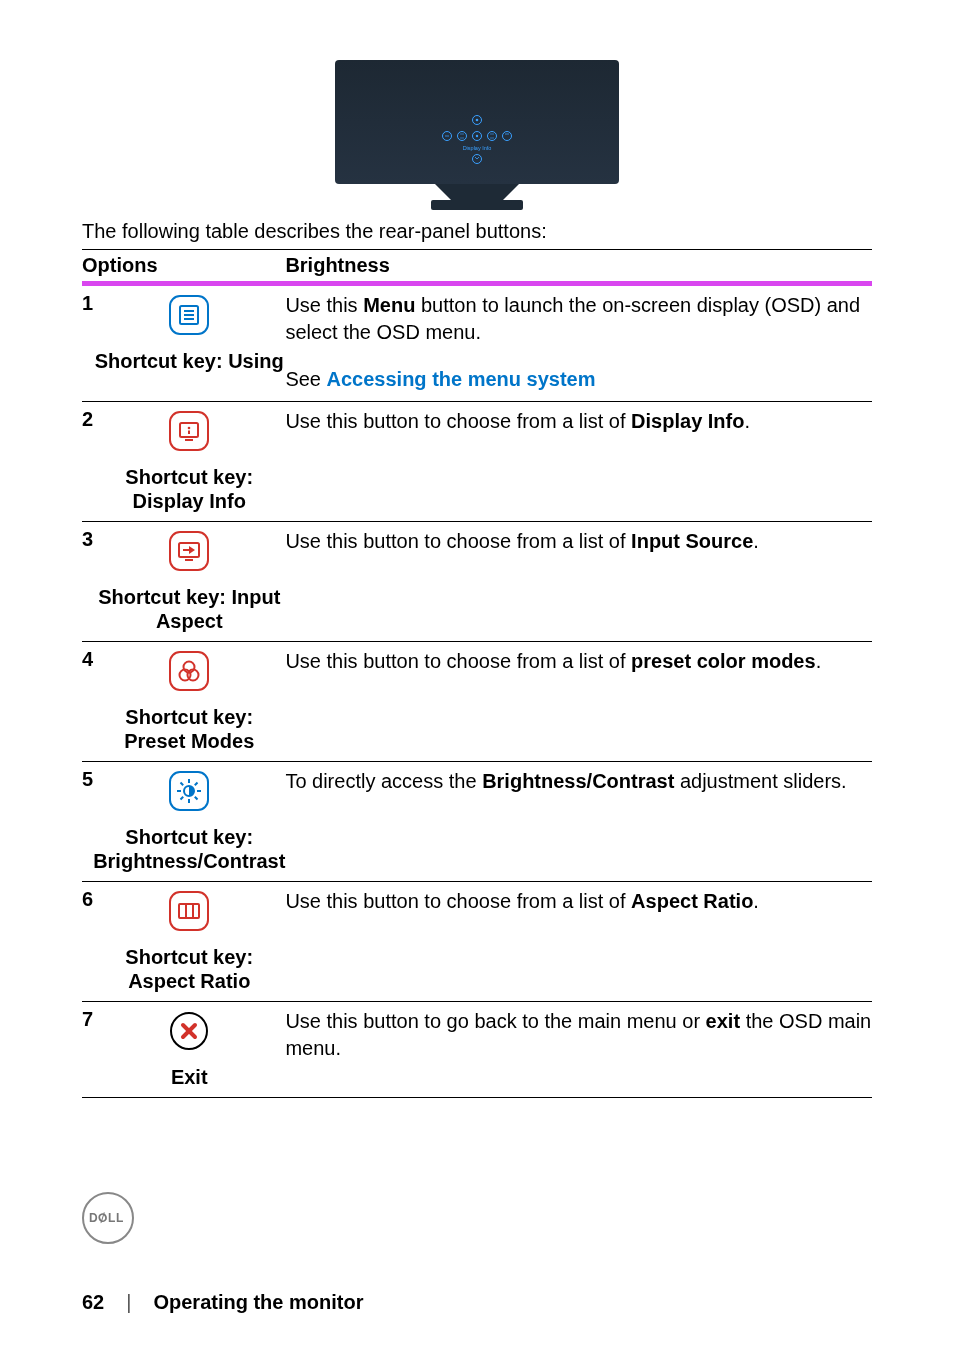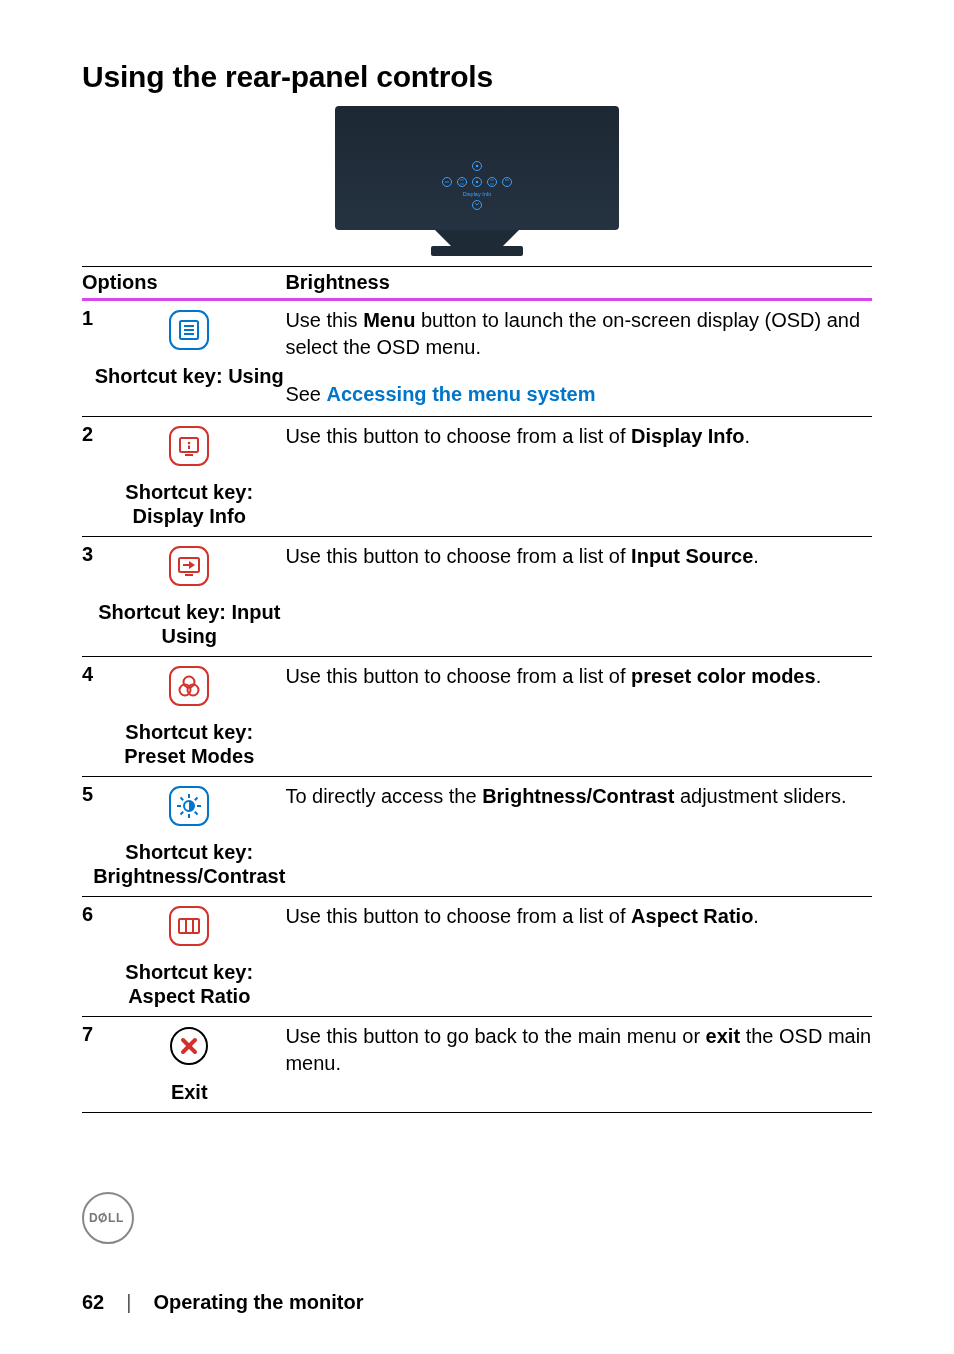--- a/index.html
+++ b/index.html
@@ -47,21 +47,21 @@
   table.opts {
     width: 100%;
     border-collapse: collapse;
     font-size: 20px;
   }
   table.opts thead th {
     text-align: left;
     font-weight: 700;
     font-size: 20px;
     border-top: 1px solid #000;
-    border-bottom: 3px solid #d946ef;
+    border-bottom: 5px solid #d946ef;
     padding: 4px 0 4px 0;
   }
   table.opts th.col-opts { width: 48px; }
   table.opts td {
     border-bottom: 1px solid #000;
     vertical-align: top;
     padding: 6px 0 8px 0;
   }
   table.opts td.num {
     font-weight: 700;
@@ -124,21 +124,20 @@
   }
   .footer .pagenum { font-weight: 700; }
   .footer .sep { color: #555; font-weight: 300; }
   .footer .chapter { font-weight: 700; }
 </style>
 </head>
 <body>
 
 <div class="page">
 
-  <h2 class="section-heading">Using the rear-panel controls</h2>
 
 
   <div class="monitor-figure">
     <svg width="284" height="152" viewBox="0 0 284 152" aria-hidden="true">
       <defs>
         <linearGradient id="bodygrad" x1="0" y1="0" x2="0" y2="1">
           <stop offset="0%" stop-color="#1d2833"></stop>
           <stop offset="100%" stop-color="#253241"></stop>
         </linearGradient>
       </defs>
@@ -160,20 +159,21 @@
       <circle cx="142" cy="60" r="1.3" fill="#3aa0ff"></circle>
       <path d="M110 76 h4" stroke="#3aa0ff" stroke-width="0.8"></path>
       <path d="M125 74 h4 M125 78 h4" stroke="#3aa0ff" stroke-width="0.6"></path>
       <circle cx="142" cy="76" r="1.2" fill="#3aa0ff"></circle>
       <path d="M155 74 h4 M155 78 h4" stroke="#3aa0ff" stroke-width="0.6"></path>
       <path d="M170 74 h4" stroke="#3aa0ff" stroke-width="0.8"></path>
       <path d="M140 97 l2 2 l2 -2" stroke="#3aa0ff" stroke-width="0.8" fill="none"></path>
     </svg>
   </div>
 
+  <p class="list-intro">The following table describes the rear-panel buttons:</p>
 
   <table class="opts">
     <thead>
       <tr>
         <th class="col-opts" colspan="2">Options</th>
         <th>Brightness</th>
       </tr>
     </thead>
     <tbody>
 
@@ -224,21 +224,21 @@
           <span class="icon-wrap">
             <svg width="42" height="42" viewBox="0 0 42 42">
               <rect x="2" y="2" width="38" height="38" rx="10" fill="none" stroke="#d2322a" stroke-width="2"></rect>
               <rect x="11" y="13" width="20" height="14" rx="1.5" fill="none" stroke="#d2322a" stroke-width="2"></rect>
               <path d="M15 20 h8" stroke="#d2322a" stroke-width="2"></path>
               <path d="M21 16 l6 4 l-6 4 z" fill="#d2322a"></path>
               <line x1="17" y1="30" x2="25" y2="30" stroke="#d2322a" stroke-width="2"></line>
             </svg>
           </span>
           <div class="shortcut-label">
-            <span>Shortcut key: Input</span><br><span>Using</span>
+            <span>Shortcut key: Input</span><br><span>Aspect</span>
           </div>
         </td>
         <td class="desc">
           <span>Use this button to choose from a list of </span><span class="bold">Input Source</span><span>.</span>
         </td>
       </tr>
 
       <tr>
         <td class="num">4</td>
         <td class="iconcell">

